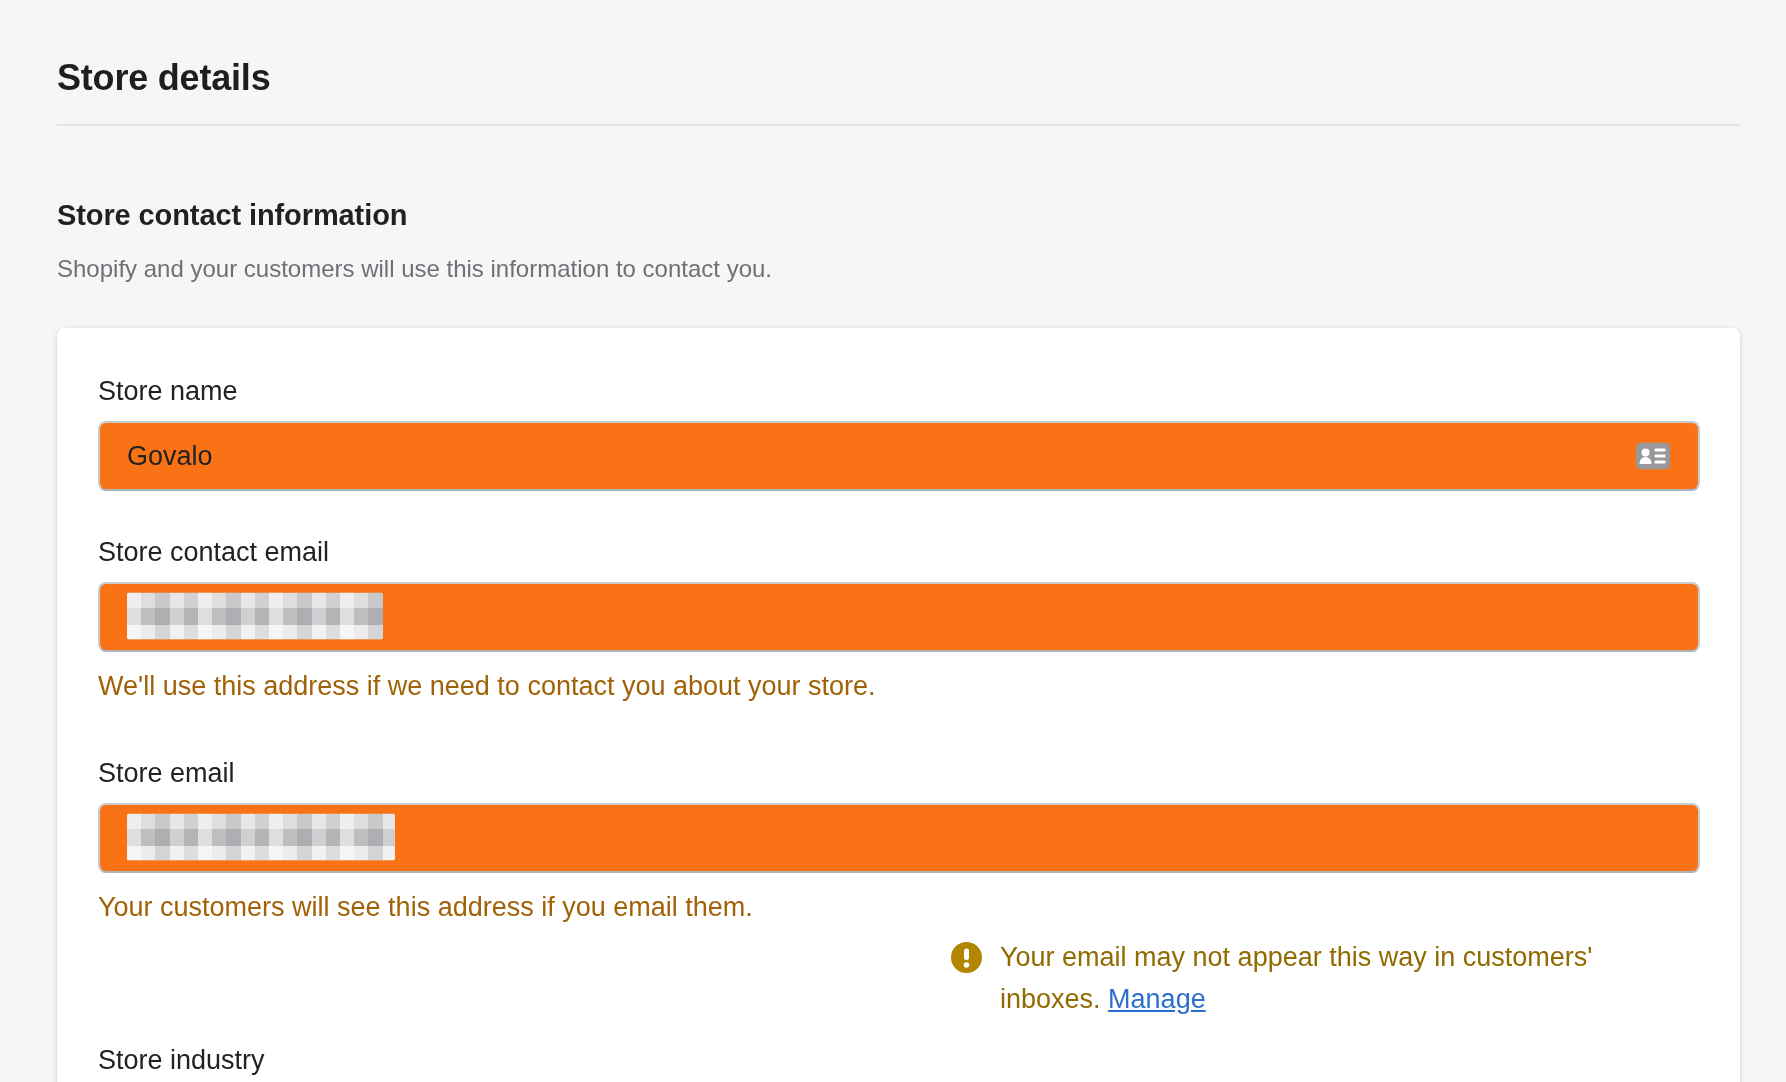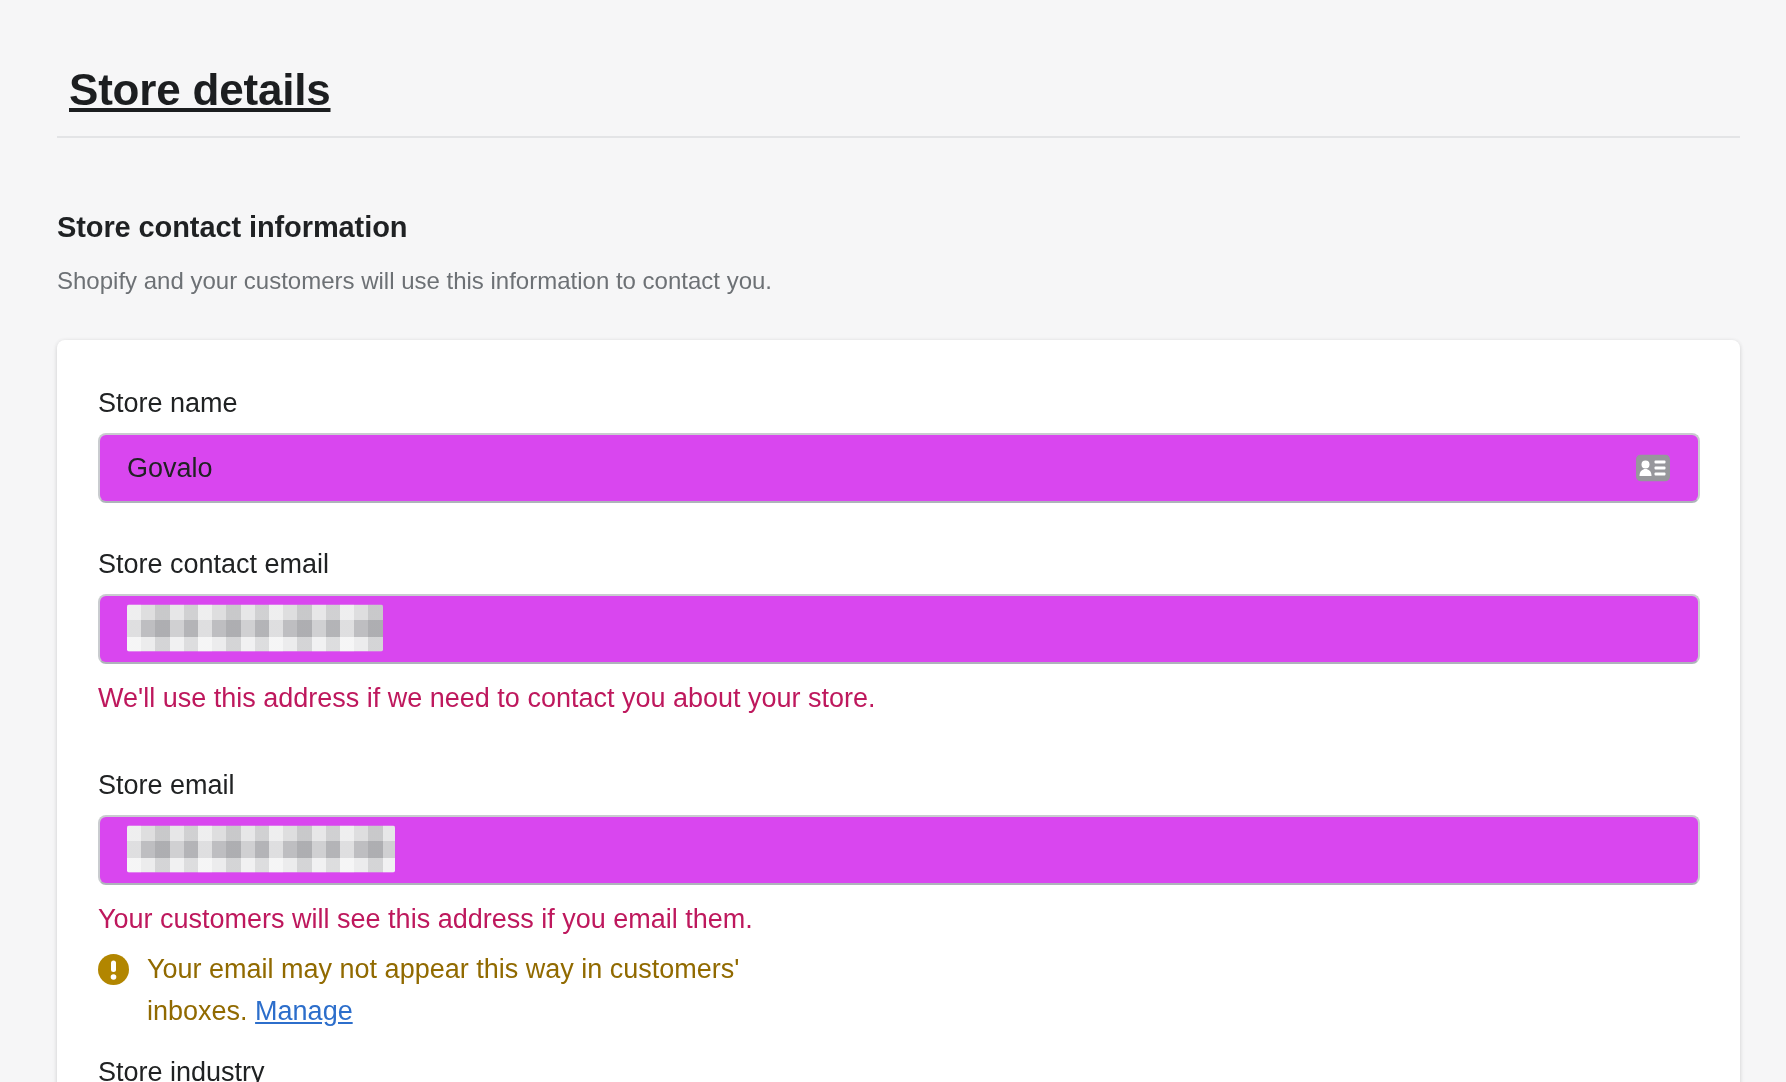--- a/index.html
+++ b/index.html
@@ -7,22 +7,22 @@
   body {
     width: 1786px; height: 1082px; overflow: hidden;
     background: #f6f6f7;
     font-family: "Liberation Sans", sans-serif;
     color: #202223;
     -webkit-font-smoothing: antialiased;
   }
   .page { padding: 57px 46px 0 57px; }
 
   .page-title {
-    margin: 12px; font-size: 44px; line-height: 42px; font-weight: 700;
-    letter-spacing: -0.2px; color: #1c1e20; text-decoration: underline;
+    margin: 0; font-size: 36px; line-height: 42px; font-weight: 700;
+    letter-spacing: -0.2px; color: #1c1e20;
   }
   .divider { margin-top: 25px; border-bottom: 2px solid #e3e4e6; }
 
   .section-heading {
     margin: 72px 0 0; font-size: 29px; line-height: 35px; font-weight: 700;
     letter-spacing: -0.1px; color: #1f2123;
   }
   .section-desc {
     margin: 19px 0 0; font-size: 24px; line-height: 34px; color: #6d7175;
   }
@@ -32,21 +32,21 @@
     padding: 47px 40px 45px 41px;
     box-shadow: 0 2px 5px rgba(23,24,24,0.12), 0 0 4px rgba(23,24,24,0.06);
   }
 
   .field-label { display: block; font-size: 27px; line-height: 33px; color: #202223; }
 
   .input-wrap { position: relative; margin-top: 13px; }
   .text-input {
     display: block; width: 100%; height: 70px;
     border: 2px solid #c9cccf; border-bottom-color: #aeb4ba; border-radius: 8px;
-    background: #d946ef; padding: 0 70px 0 27px;
+    background: #f97316; padding: 0 70px 0 27px;
     font-family: inherit; font-size: 27px; color: #202223; outline: none;
   }
 
   .trailing-icon {
     position: absolute; right: 30px; top: 50%; transform: translateY(-50%);
     width: 34px; height: 27px; display: block;
   }
 
   .redacted {
     position: absolute; left: 29px; top: 50%; transform: translateY(-52%);
@@ -60,25 +60,25 @@
         rgba(90,92,97,0.10) 57px 71px),
       linear-gradient(180deg, #dededf 0 32%, #bebec1 32% 68%, #ececed 68% 100%);
   }
   .redacted.w1 { width: 256px; }
   .redacted.w2 { width: 268px; }
 
   .two-col { display: flex; gap: 50px; margin-top: 45px; flex-direction: column; }
   .col { flex: 1 1 0; min-width: 0; }
 
   .help {
-    margin: 13px 0 0; font-size: 27px; line-height: 42px; color: #be185d;
+    margin: 13px 0 0; font-size: 27px; line-height: 42px; color: #a16207;
     max-width: 790px;
   }
 
-  .warning { display: flex; align-items: flex-start; gap: 18px; margin-top: 8px; }
+  .warning { display: flex; align-items: flex-start; gap: 18px; margin-top: 8px; justify-content: flex-end; }
   .warning-icon { flex: none; width: 31px; height: 31px; margin-top: 6px; }
   .warning-text {
     margin: 0; font-size: 27px; line-height: 42px; color: #916a00; max-width: 700px;
   }
   .manage-link { color: #2c6ecb; text-decoration: underline; cursor: pointer; }
 
   .industry { margin-top: 24px; }
   .select {
     position: relative; margin-top: 13px; height: 70px; width: 100%;
     border: 2px solid #c9cccf; border-bottom-color: #aeb4ba; border-radius: 8px;

